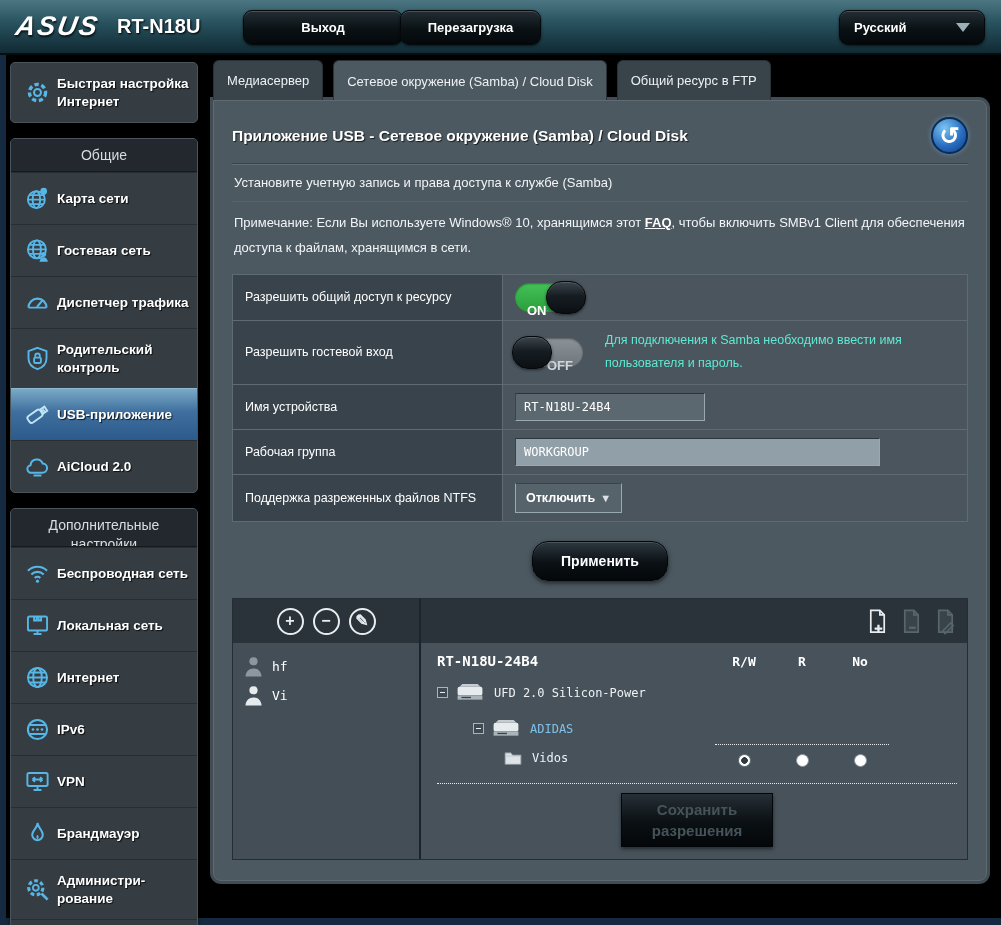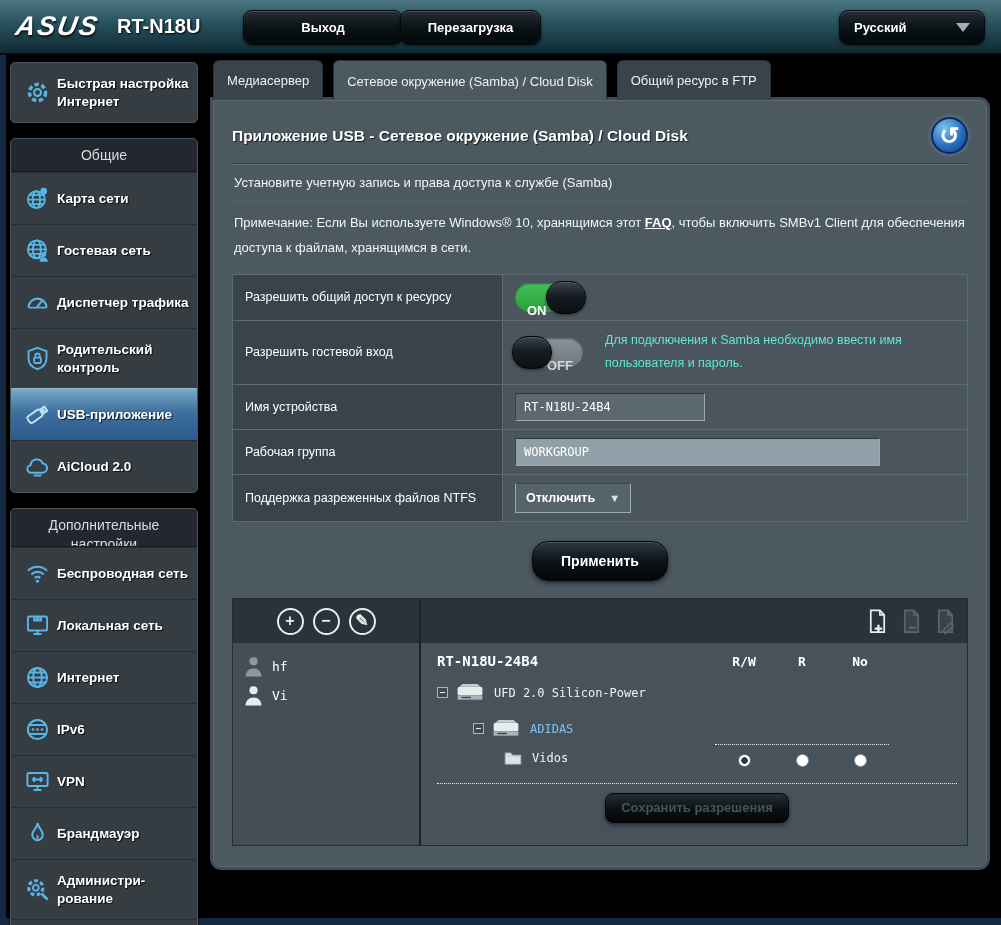--- a/index.html
+++ b/index.html
@@ -104,21 +104,21 @@
     border:1px solid #05080a; box-shadow:inset 0 1px 0 rgba(255,255,255,.15), 0 1px 3px rgba(0,0,0,.5); }
   .toggle.on .t-knob { right:-3px; }
   .toggle.off .t-knob { left:-3px; }
   .warn-note { color:#5eead4; font-size:12.5px; line-height:1.9; max-width:470px; }
 
   .txt { background:#5c6870; border:1px solid #9aa8b0; border-top-color:#2e363c; border-left-color:#39434a;
     color:#fff; font-family:"DejaVu Sans Mono", monospace; font-size:12px; padding:6px 8px; }
   .txt-device { width:190px; }
   .txt-workgroup { width:365px; background:#91a0a8; color:#fff; }
 
-  .sel { display:inline-flex; align-items:center; gap:14px; background:#57636b;
+  .sel { display:inline-flex; align-items:center; gap:5px; background:#57636b;
     border:1px solid #9aa8b0; border-top-color:#39434a; color:#fff; font-size:12.5px; font-weight:bold;
     padding:7px 10px; cursor:pointer; }
   .sel-caret { color:#dbe2e6; font-size:11px; }
 
   .apply-row { text-align:center; margin:19px 0 17px; }
   .btn-dark { display:inline-block; background:linear-gradient(180deg,#2d3840 0%,#0a1014 55%,#04080a 100%);
     border:1px solid #04070a; border-radius:16px; color:#fff; font-size:14px; font-weight:bold;
     padding:11px 28px; cursor:pointer;
     box-shadow:inset 0 1px 0 rgba(255,255,255,.15), 0 2px 5px rgba(0,0,0,.6); }
 
@@ -157,22 +157,22 @@
   .folder-icon { width:20px; height:16px; flex:none; }
   .tree-label { color:#eef2f4; font-family:"DejaVu Sans Mono", monospace; font-size:12px; margin-left:9px; cursor:pointer; }
   .tree-label.link { color:#7fc0e8; }
   .radio-cells { border-top:1px dotted #e6ebee; padding-top:9px; margin-top:-4px; }
   .radio-cells .col { display:flex; justify-content:center; }
   input[type="radio"] { appearance:none; -webkit-appearance:none; width:13px; height:13px; border-radius:50%;
     background:#fff; border:1px solid #8a949b; cursor:pointer; }
   input[type="radio"]:checked {
     background:radial-gradient(circle at center, #2f3a41 0 3px, #fff 3.6px); border-color:#6e7density; border-color:#6e7a82; }
   .save-row { border-top:1px dotted #e6ebee; margin-top:16px; padding-top:9px; text-align:center; }
-  .save-btn { display:inline-block; width:184px; background:linear-gradient(180deg,#262f36 0%,#0a1013 55%,#04070a 100%);
-    border:1px solid #04070a; border-radius:8px; color:#47535b; font-size:13px; font-weight:bold;
+  .save-btn { display:inline-block; width:152px; background:linear-gradient(180deg,#262f36 0%,#0a1013 55%,#04070a 100%);
+    border:1px solid #04070a; border-radius:0; color:#47535b; font-size:15px; font-weight:bold;
     line-height:1.4; padding:5px 8px; cursor:pointer; box-shadow:0 2px 4px rgba(0,0,0,.5); }
   .hidden-defs { position:absolute; width:0; height:0; overflow:hidden; }
 </style>
 </head>
 <body>
 
 <svg class="hidden-defs" xmlns="http://www.w3.org/2000/svg">
   <defs>
     <symbol id="i-gear" viewBox="0 0 24 24">
         <circle cx="12" cy="12" r="7.2" fill="none" stroke="currentColor" stroke-width="3" stroke-dasharray="3.8 2.4"></circle>

